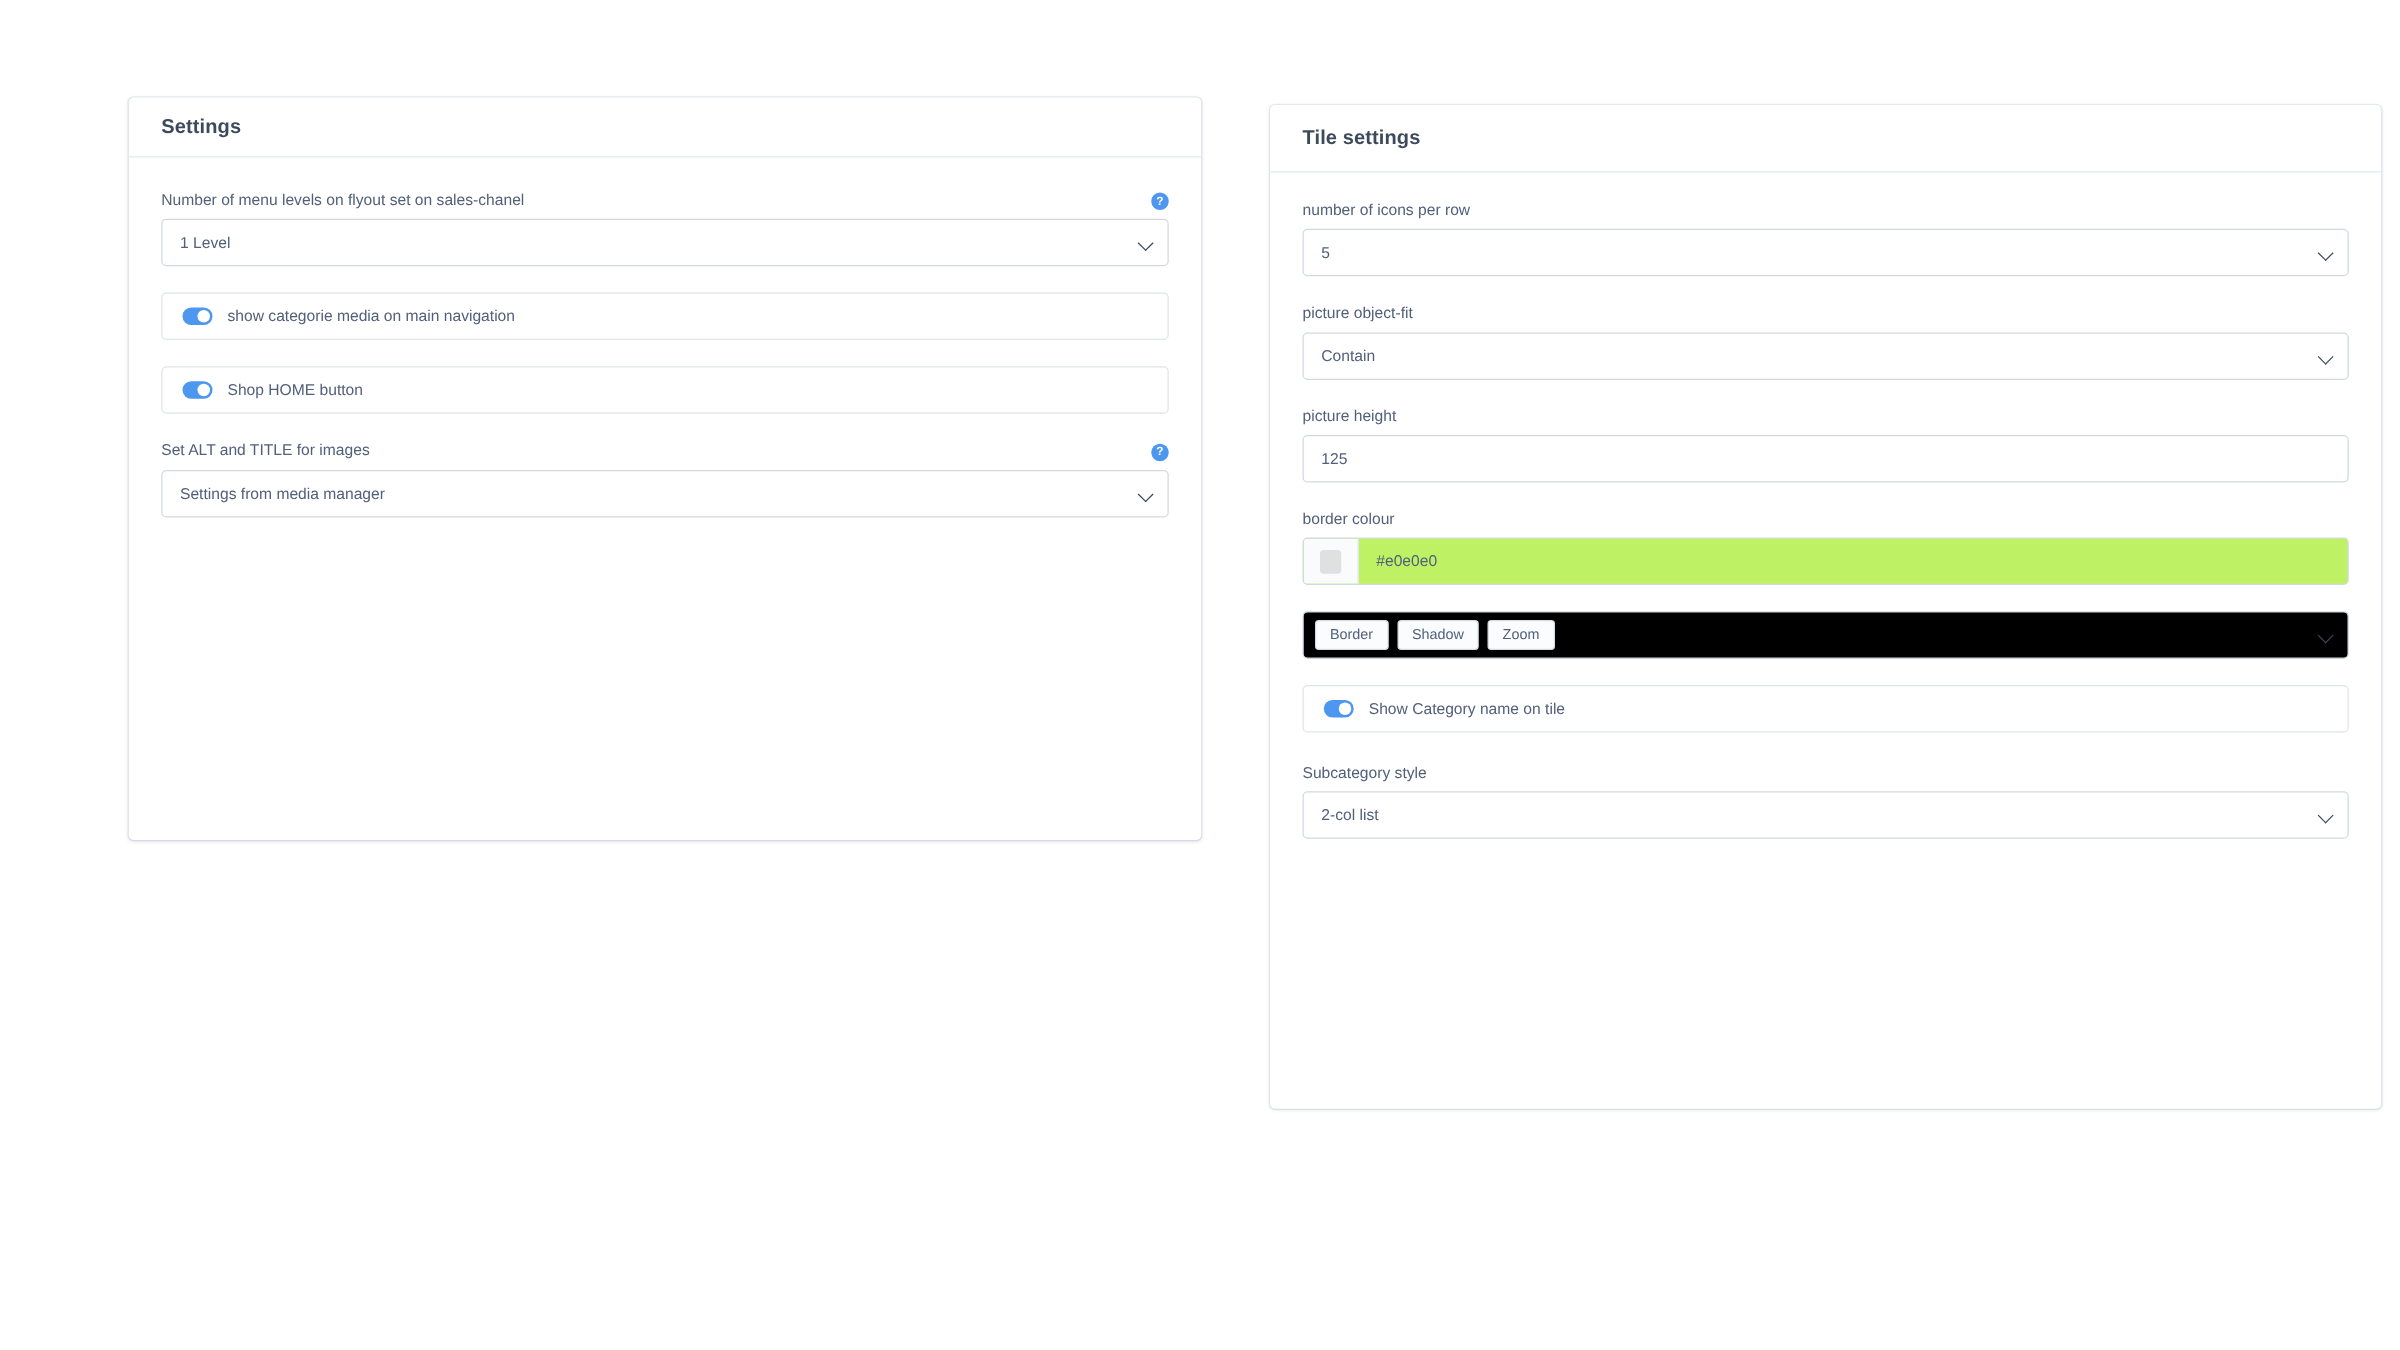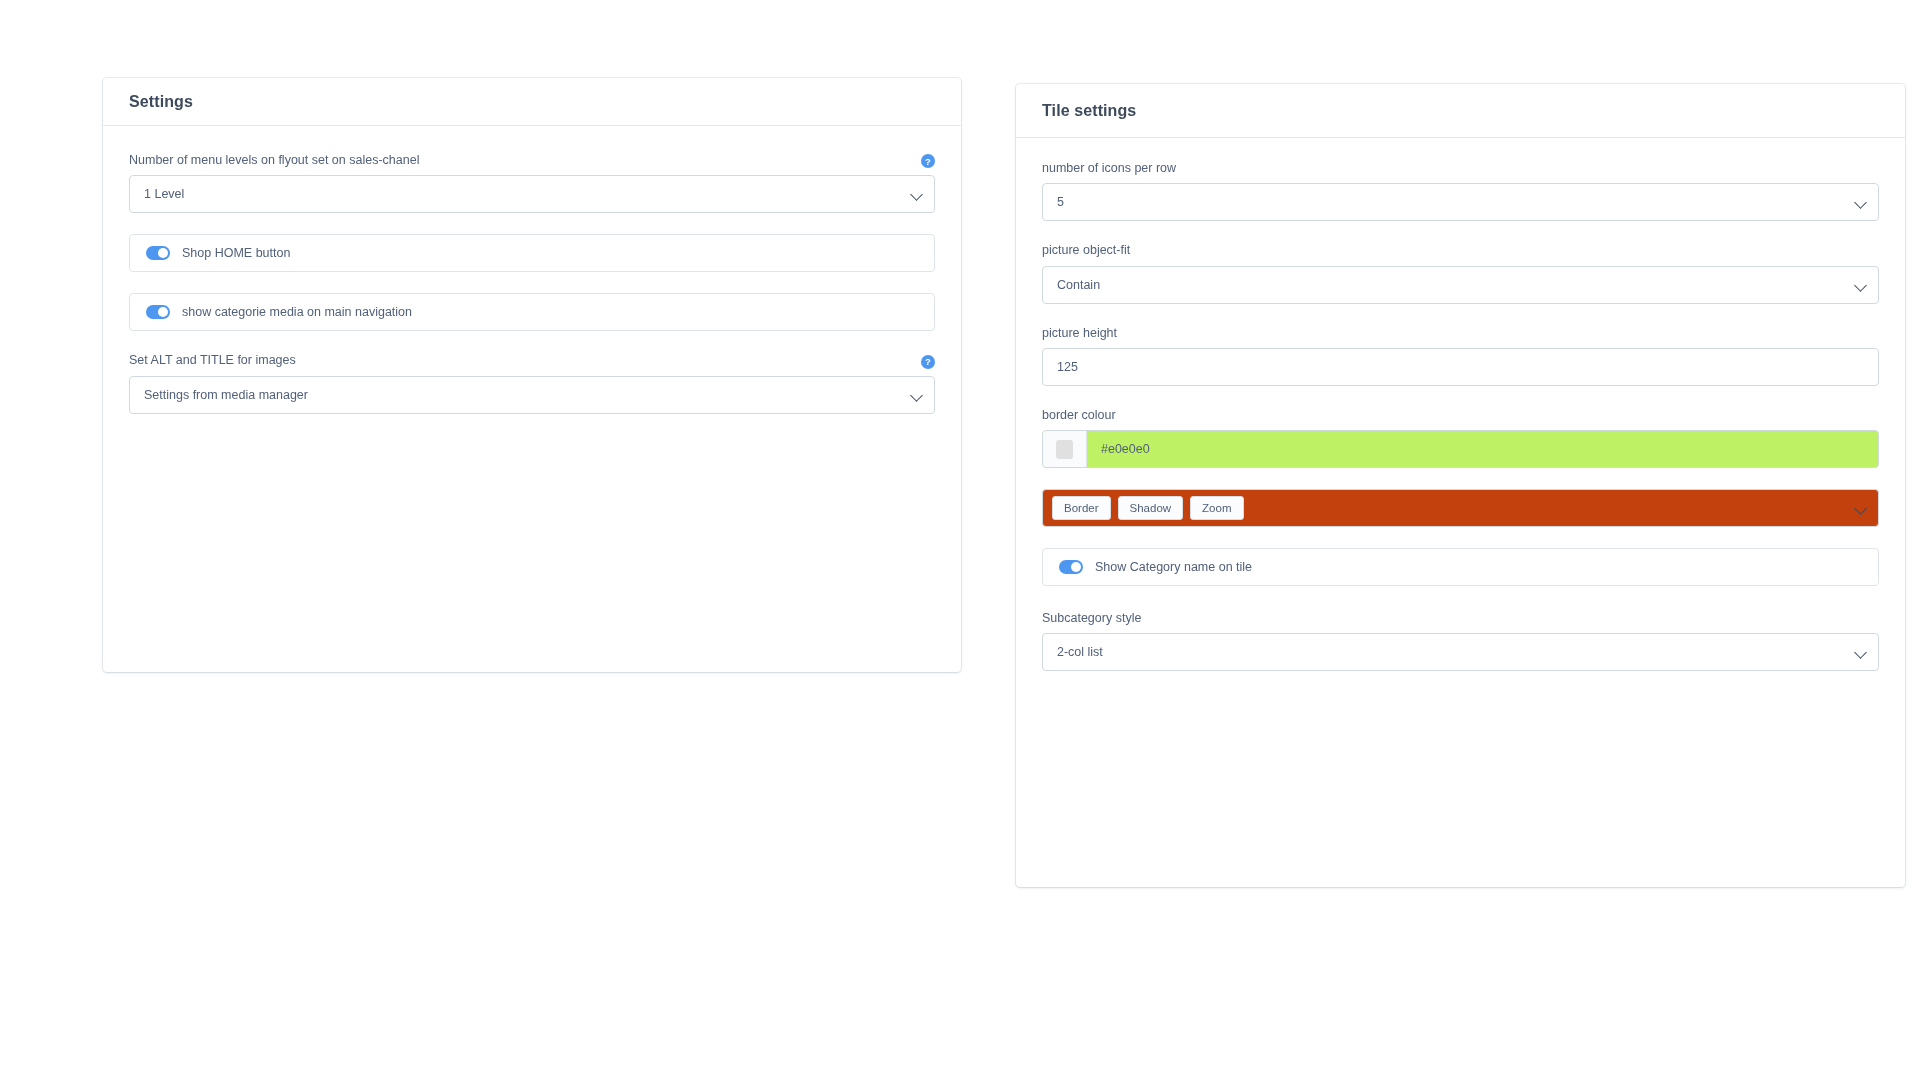--- a/index.html
+++ b/index.html
@@ -181,21 +181,21 @@
     color: #52607a;
     cursor: text;
   }
 
   
   .multiselect {
     width: 100%;
     min-height: 38px;
     border: 1px solid #d1d9e0;
     border-radius: 4px;
-    background: #c2410c;
+    background: #000000;
     display: flex;
     align-items: center;
     gap: 7px;
     padding: 0 49px 0 9px;
     position: relative;
     cursor: pointer;
   }
   .chip {
     border: 1px solid #d7dde4;
     border-radius: 3px;
@@ -230,28 +230,28 @@
         <div class="control select">
           <span>1 Level</span>
           <span class="chev"></span>
         </div>
       </div>
 
       <div class="toggle-row">
         <span class="switch">
           <span class="knob"></span>
         </span>
-        <span class="toggle-label">Shop HOME button</span>
+        <span class="toggle-label">show categorie media on main navigation</span>
       </div>
 
       <div class="toggle-row">
         <span class="switch">
           <span class="knob"></span>
         </span>
-        <span class="toggle-label">show categorie media on main navigation</span>
+        <span class="toggle-label">Shop HOME button</span>
       </div>
 
 
       <div class="fgroup tight">
         <div class="flabel-row">
           <span class="flabel">Set ALT and TITLE for images</span>
           <span class="help-icon">?</span>
         </div>
         <div class="control select">
           <span>Settings from media manager</span>

